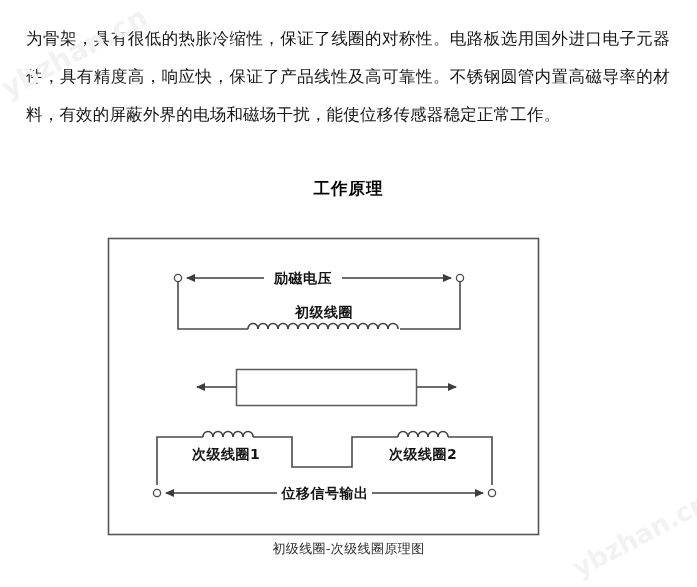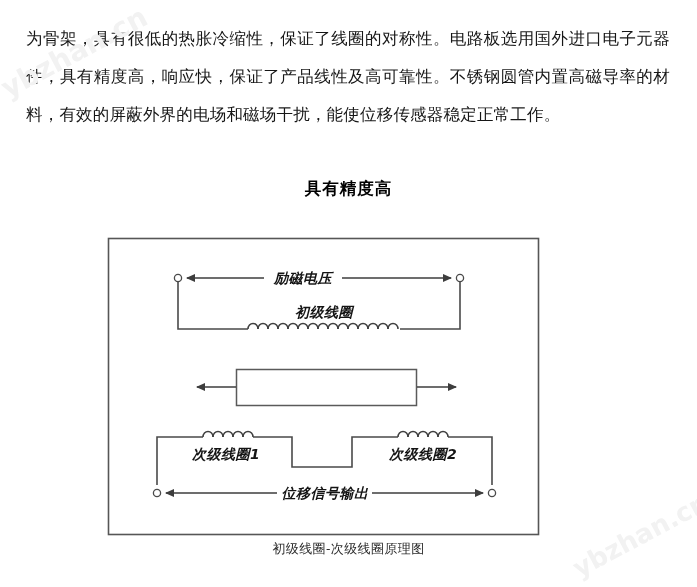--- a/index.html
+++ b/index.html
@@ -53,21 +53,20 @@
   .figure-wrap {
     position: absolute;
     left: 0;
     top: 230px;
     width: 697px;
   }
   .figure-stage {
     position: relative;
     width: 697px;
     height: 310px;
-    font-style: italic;
   }
   .figure-svg {
     position: absolute;
     left: 0;
     top: 0;
   }
   .figure-caption {
     position: absolute;
     left: 0;
     top: 540px;
@@ -110,21 +109,21 @@
     letter-spacing: 0.5px;
   }
 </style>
 </head>
 <body>
 
 <div class="doc-body">
   <p class="doc-para">为骨架，具有很低的热胀冷缩性，保证了线圈的对称性。电路板选用国外进口电子元器件，具有精度高，响应快，保证了产品线性及高可靠性。不锈钢圆管内置高磁导率的材料，有效的屏蔽外界的电场和磁场干扰，能使位移传感器稳定正常工作。</p>
 </div>
 
-<div class="section-heading">具有精度高</div>
+<div class="section-heading">工作原理</div>
 
 <div class="figure-wrap">
   <div class="figure-stage">
     <svg class="figure-svg" width="697" height="310" viewBox="0 0 697 310">
 
       <defs>
         <marker id="arrowR" markerWidth="9" markerHeight="8" refX="8" refY="4" orient="auto" markerUnits="userSpaceOnUse">
           <path d="M0,0 L9,4 L0,8 z" fill="#3d3d3d"></path>
         </marker>
         <marker id="arrowL" markerWidth="9" markerHeight="8" refX="1" refY="4" orient="auto-start-reverse" markerUnits="userSpaceOnUse">

